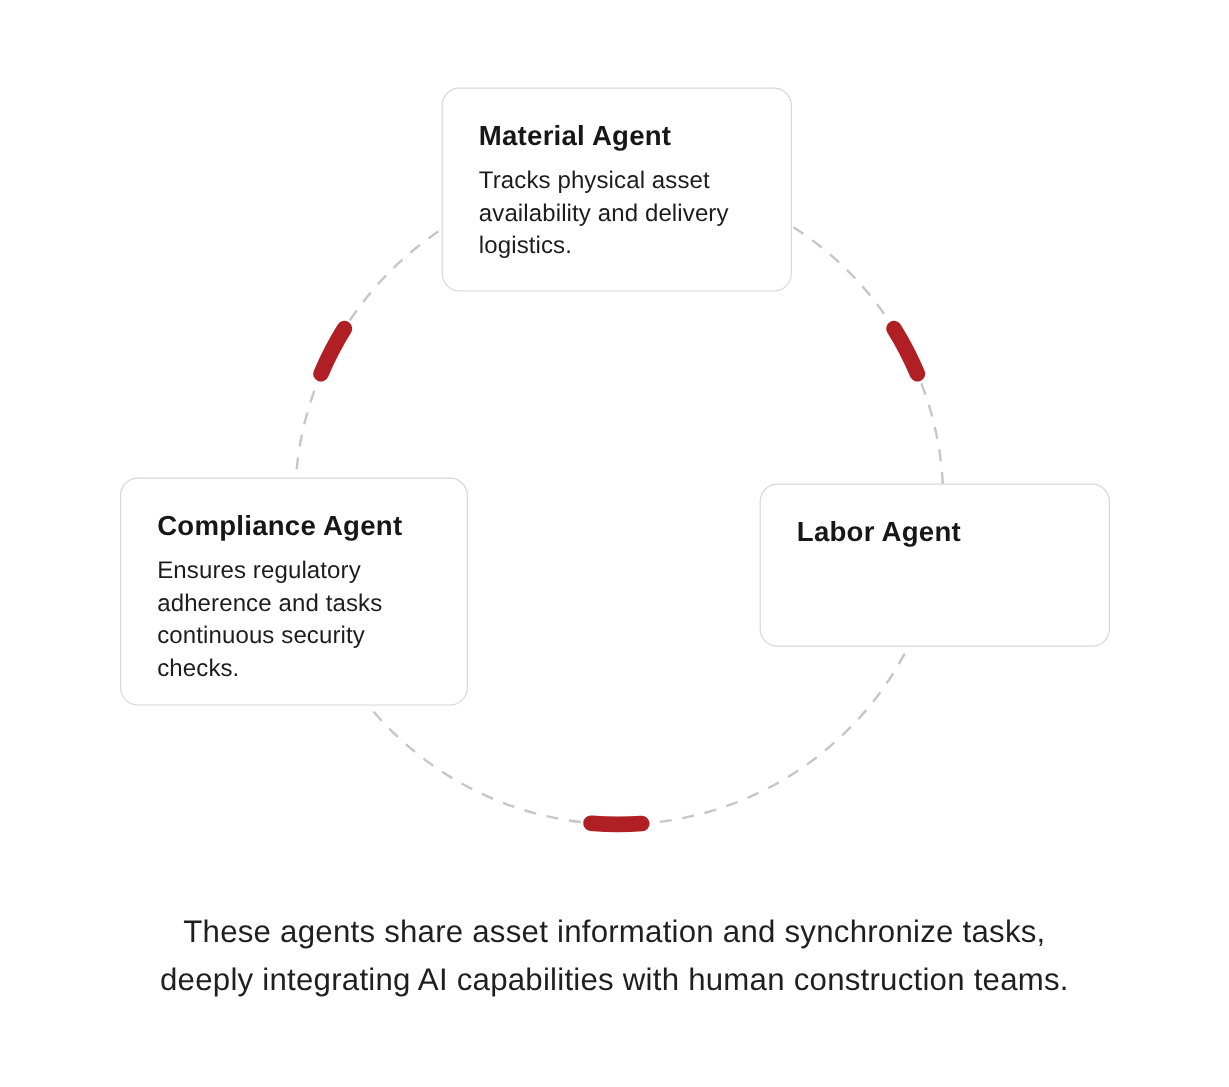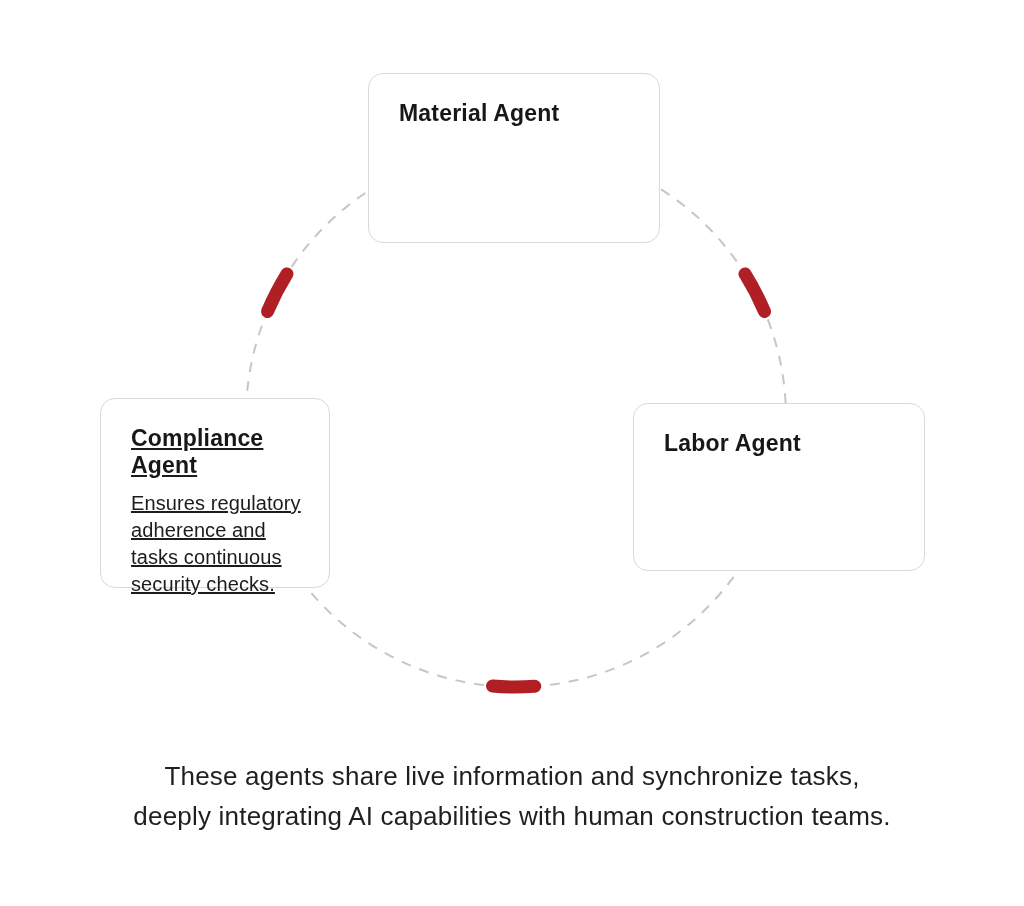--- a/index.html
+++ b/index.html
@@ -34,22 +34,22 @@
     color: #171717;
     margin-bottom: 11px;
   }
   .agent-card p {
     font-size: 20px;
     line-height: 27px;
     letter-spacing: 0.1px;
     color: #1c1c1c;
   }
   .card-material   { left: 368px; top: 73px;  width: 292px; height: 170px; }
-  .card-compliance { left: 100px; top: 398px; width: 230px; height: 190px; text-decoration: underline; }
-  .card-labor      { left: 633px; top: 403px; width: 292px; height: 168px; }
+  .card-compliance { left: 100px; top: 398px; width: 290px; height: 190px; }
+  .card-labor      { left: 633px; top: 403px; width: 292px; height: 136px; }
   .caption {
     position: absolute;
     left: 62px;
     top: 756px;
     width: 900px;
     font-size: 26px;
     line-height: 40px;
     letter-spacing: 0.2px;
     text-align: center;
     color: #1f1f1f;
@@ -63,26 +63,27 @@
 
   <svg class="circle-svg" viewBox="0 0 1024 906" aria-hidden="true">
     <circle cx="516" cy="417" r="270" fill="none" stroke-width="2" stroke-dasharray="10 9" stroke="#C6C6C6"></circle>
     <path d="M 267.5 311.5 A 270 270 0 0 1 287.0 273.9" fill="none" stroke-width="13" stroke-linecap="round" stroke="#B01F24"></path>
     <path d="M 745.0 273.9 A 270 270 0 0 1 764.5 311.5" fill="none" stroke-width="13" stroke-linecap="round" stroke="#B01F24"></path>
     <path d="M 534.8 686.3 A 270 270 0 0 1 492.5 686.0" fill="none" stroke-width="13" stroke-linecap="round" stroke="#B01F24"></path>
   </svg>
 
   <div class="agent-card card-material">
     <h3>Material Agent</h3>
+    <p>Tracks physical asset availability and delivery logistics.</p>
   </div>
 
   <div class="agent-card card-compliance">
     <h3>Compliance Agent</h3>
     <p>Ensures regulatory adherence and tasks continuous security checks.</p>
   </div>
 
   <div class="agent-card card-labor">
     <h3>Labor Agent</h3>
   </div>
 
-  <p class="caption">These agents share live information and synchronize tasks, deeply integrating AI capabilities with human construction teams.</p>
+  <p class="caption">These agents share asset information and synchronize tasks, deeply integrating AI capabilities with human construction teams.</p>
 
 </div>
 
 </body></html>

